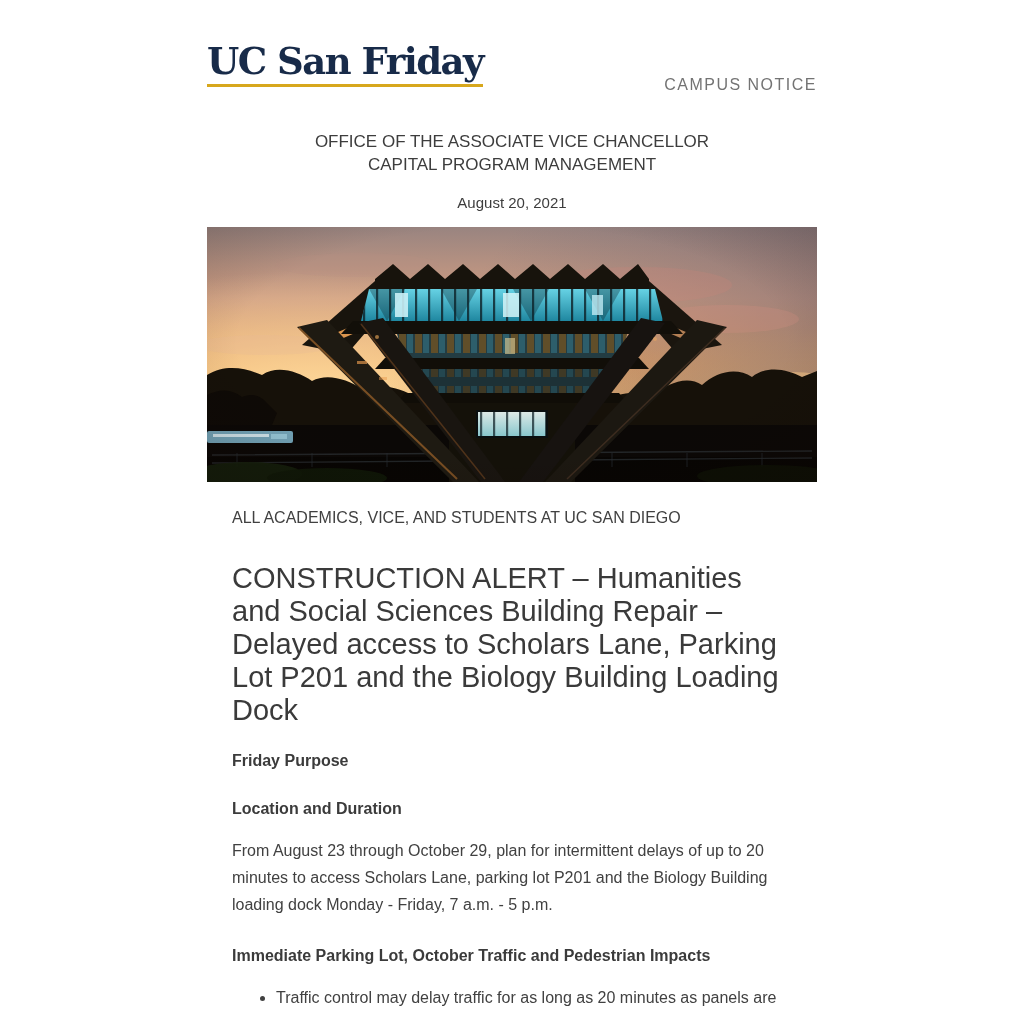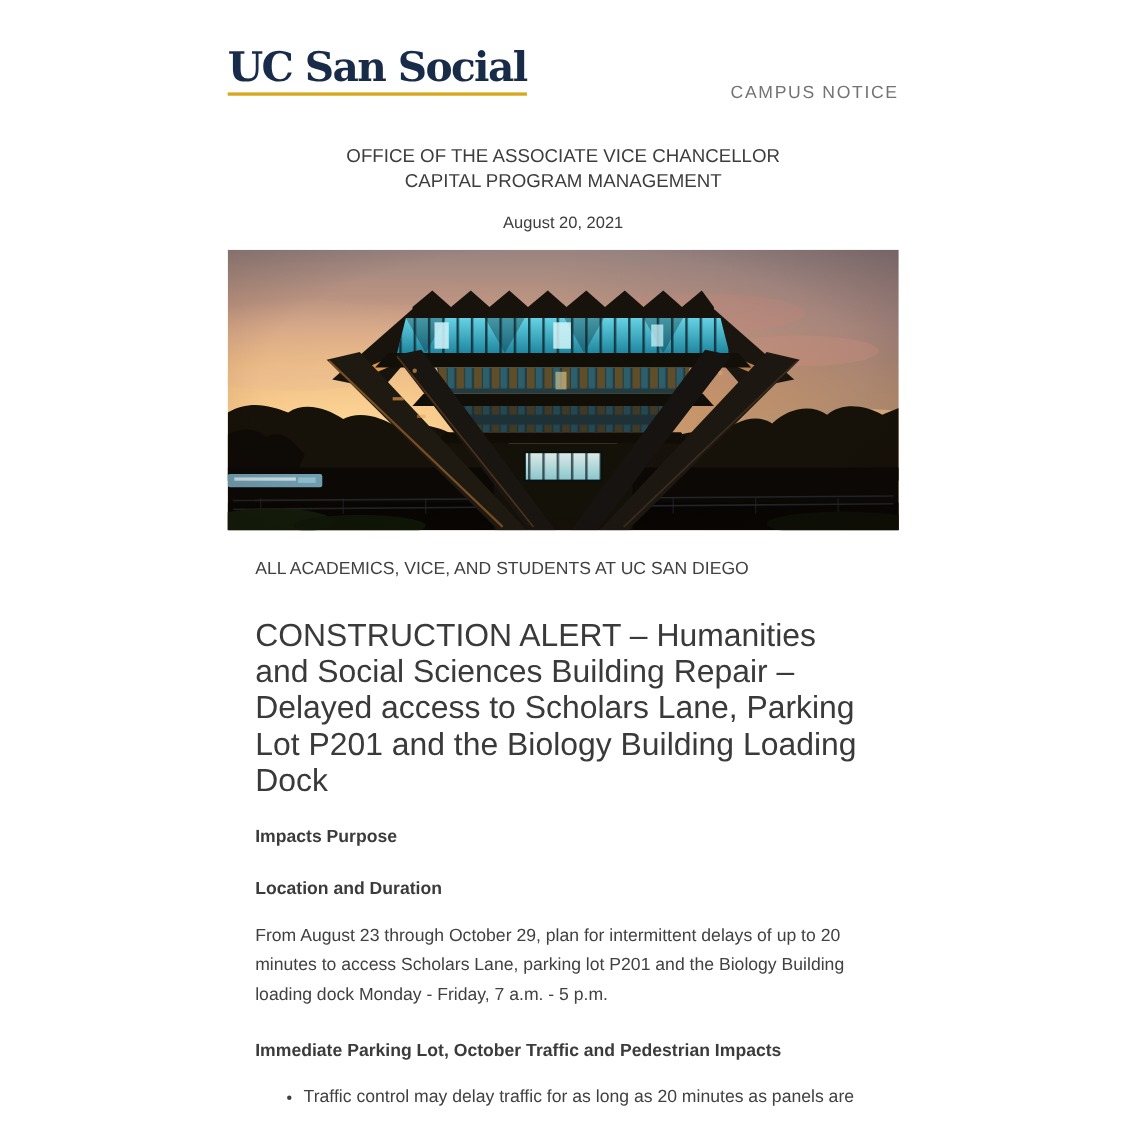--- a/index.html
+++ b/index.html
@@ -55,21 +55,21 @@
   ul.bullets li { font-size:16px; line-height:27px; color:#414141; white-space:nowrap; }
 </style>
 </head>
 <body>
 
 <div class="page">
   <div class="container">
 
     <div class="masthead-row">
       <div class="logo-block">
-        <span class="logo-text">UC San Social</span>
+        <span class="logo-text">UC San Friday</span>
         <div class="logo-underline"></div>
       </div>
       <div class="notice-label">CAMPUS NOTICE</div>
     </div>
 
     <div class="office">
       <div>OFFICE OF THE ASSOCIATE VICE CHANCELLOR</div>
       <div>CAPITAL PROGRAM MANAGEMENT</div>
     </div>
 
@@ -209,21 +209,21 @@
 
         <rect x="0" y="0" width="610" height="255" fill="url(#vig)"></rect>
       </svg>
     </div>
 
     <div class="content">
       <div class="recipients">ALL ACADEMICS, VICE, AND STUDENTS AT UC SAN DIEGO</div>
 
       <h1 class="title">CONSTRUCTION ALERT – Humanities and Social Sciences Building Repair – Delayed access to Scholars Lane, Parking Lot P201 and the Biology Building Loading Dock</h1>
 
-      <h2 class="sec">Impacts Purpose</h2>
+      <h2 class="sec">Friday Purpose</h2>
 
       <h2 class="sec mt-lg">Location and Duration</h2>
       <p class="para">From August 23 through October 29, plan for intermittent delays of up to 20 minutes to access Scholars Lane, parking lot P201 and the Biology Building loading dock Monday - Friday, 7 a.m. - 5 p.m.</p>
 
       <h2 class="sec mt-lg">Immediate Parking Lot, October Traffic and Pedestrian Impacts</h2>
       <ul class="bullets">
         <li>Traffic control may delay traffic for as long as 20 minutes as panels are</li>
       </ul>
     </div>
 

